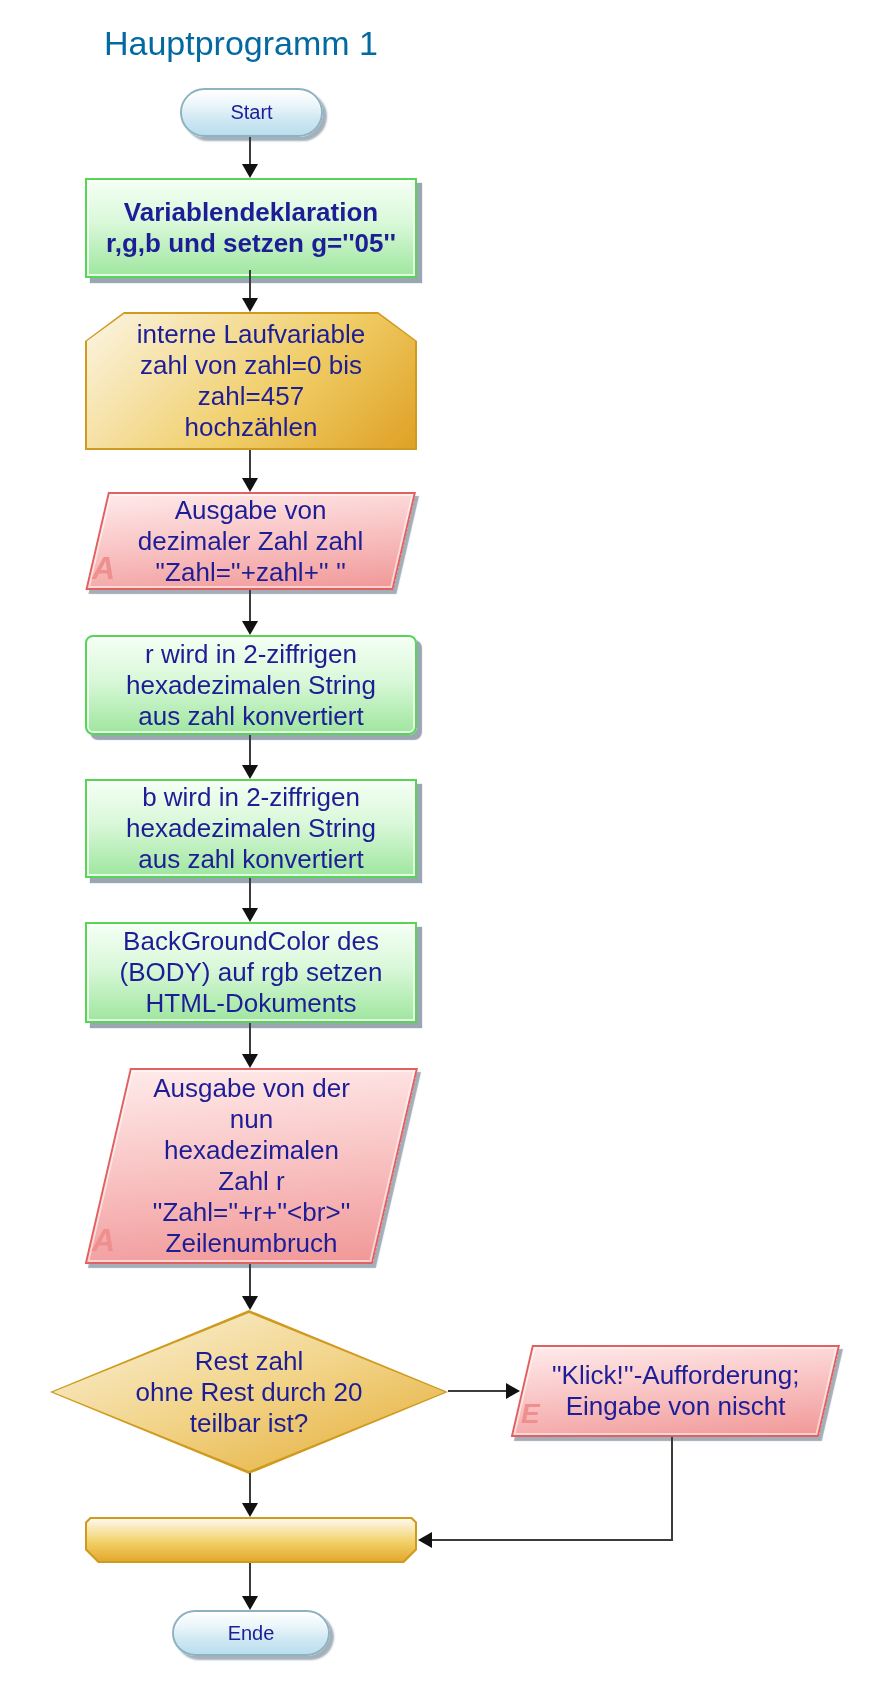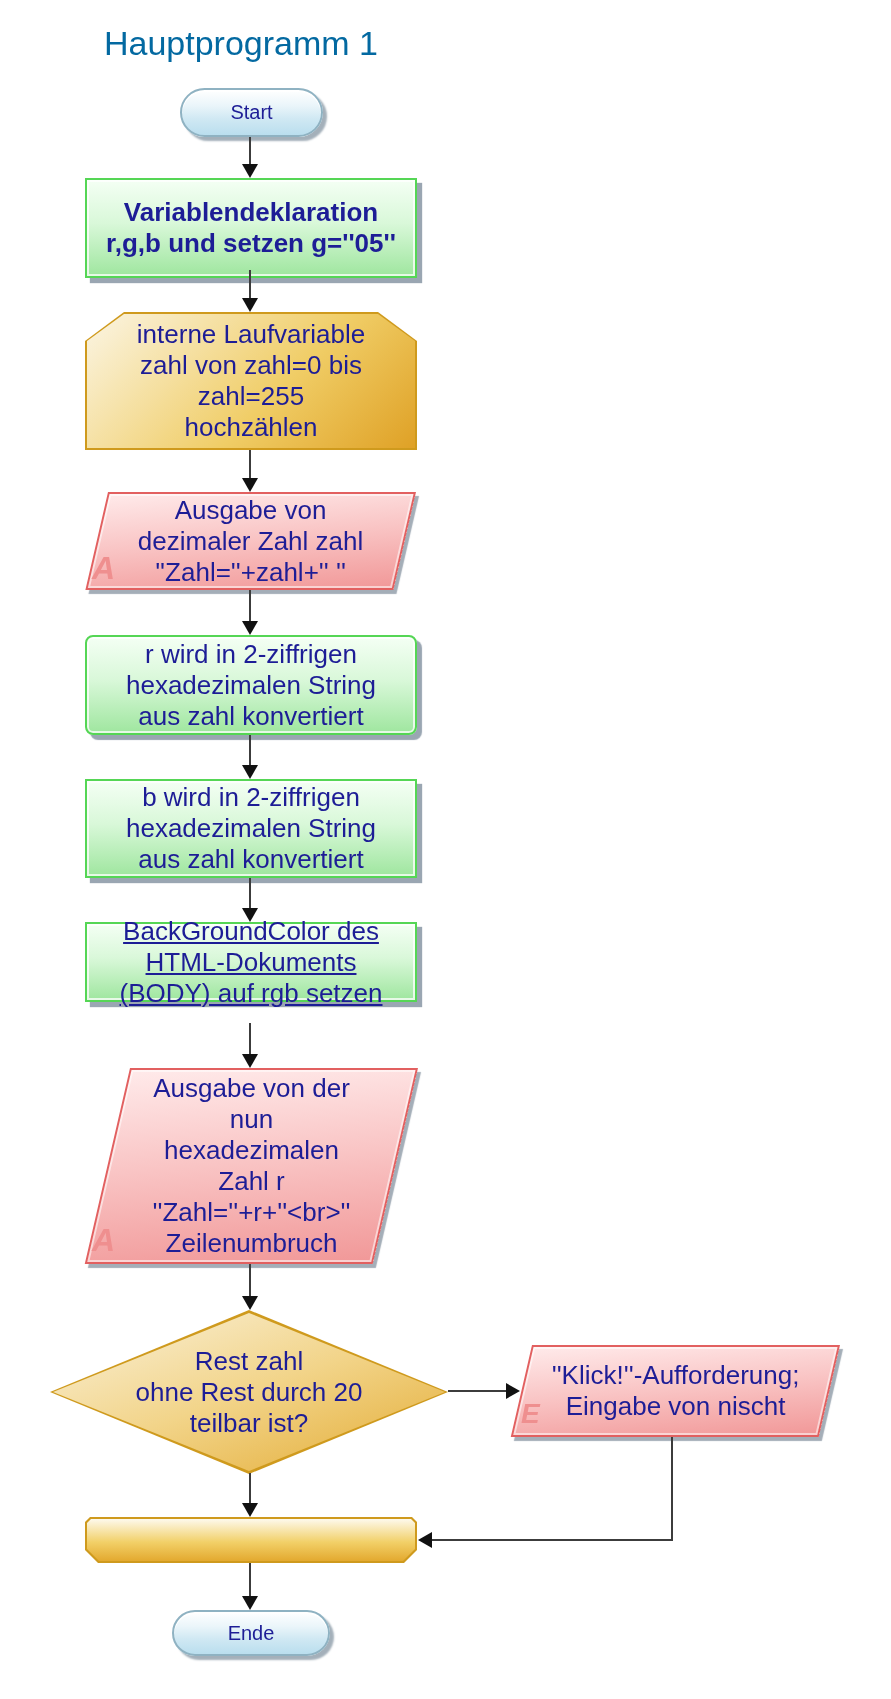--- a/index.html
+++ b/index.html
@@ -80,21 +80,21 @@
     </div>
   </div>
 
   <div class="vline" style="left:249px;top:270px;height:28px;"></div>
   <div class="ah ah-down" style="left:242px;top:298px;"></div>
 
   <div class="clip-outer hex-outer" style="left:85px;top:312px;width:332px;height:138px;padding-left:13px;">
     <div class="clip-inner hex-inner">
       <div>interne Laufvariable</div>
       <div>zahl von zahl=0 bis</div>
-      <div>zahl=255</div>
+      <div>zahl=457</div>
       <div>hochzählen</div>
     </div>
   </div>
 
   <div class="vline" style="left:249px;top:450px;height:28px;"></div>
   <div class="ah ah-down" style="left:242px;top:478px;"></div>
 
   <div class="para" style="left:108px;top:492px;width:308px;height:98px;">
     <div class="unskew" style="transform:skewX(13deg) translateX(-11px);">
       <div>Ausgabe von</div>
@@ -122,25 +122,25 @@
     <div>
       <div>b wird in 2-ziffrigen</div>
       <div>hexadezimalen String</div>
       <div>aus zahl konvertiert</div>
     </div>
   </div>
 
   <div class="vline" style="left:249px;top:878px;height:30px;"></div>
   <div class="ah ah-down" style="left:242px;top:908px;"></div>
 
-  <div class="node process" style="top:922px;height:80px;text-decoration:underline;">
+  <div class="node process" style="top:922px;height:101px;">
     <div>
       <div>BackGroundColor des</div>
+      <div>(BODY) auf rgb setzen</div>
       <div>HTML-Dokuments</div>
-      <div>(BODY) auf rgb setzen</div>
     </div>
   </div>
 
   <div class="vline" style="left:249px;top:1023px;height:31px;"></div>
   <div class="ah ah-down" style="left:242px;top:1054px;"></div>
 
   <div class="para" style="left:130px;top:1068px;width:288px;height:196px;">
     <div class="unskew" style="transform:skewX(13deg) translateX(-22px);">
       <div>Ausgabe von der</div>
       <div>nun</div>

